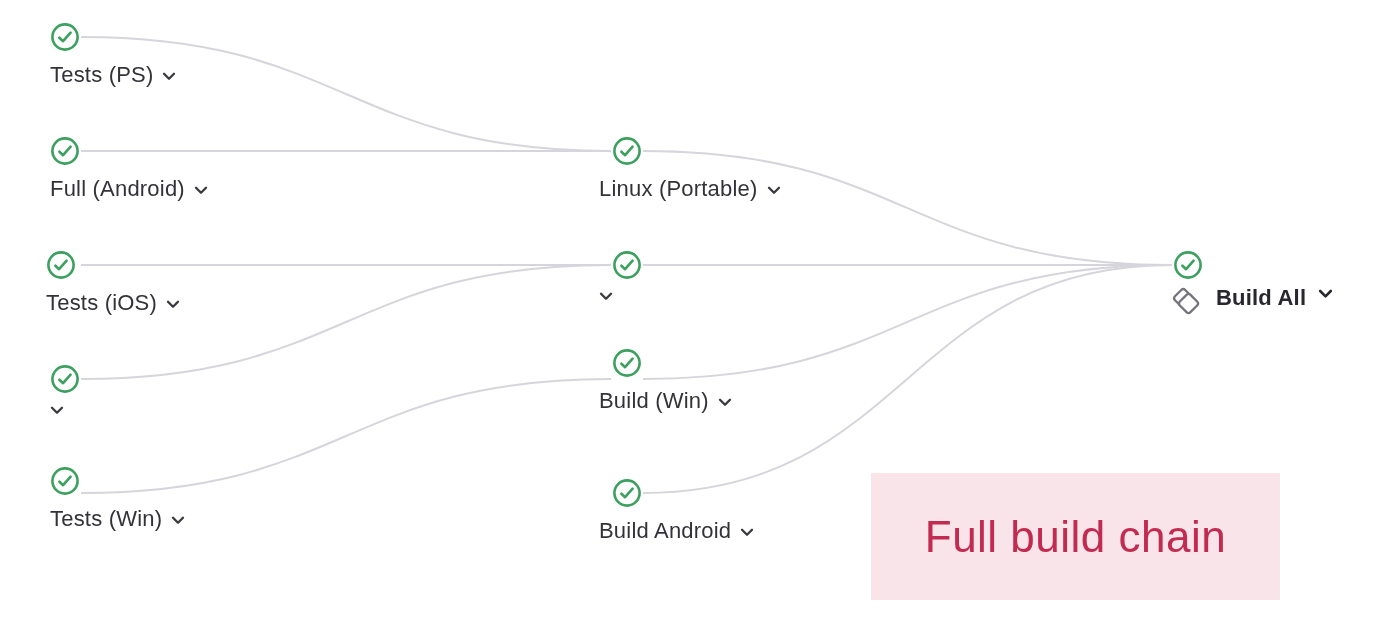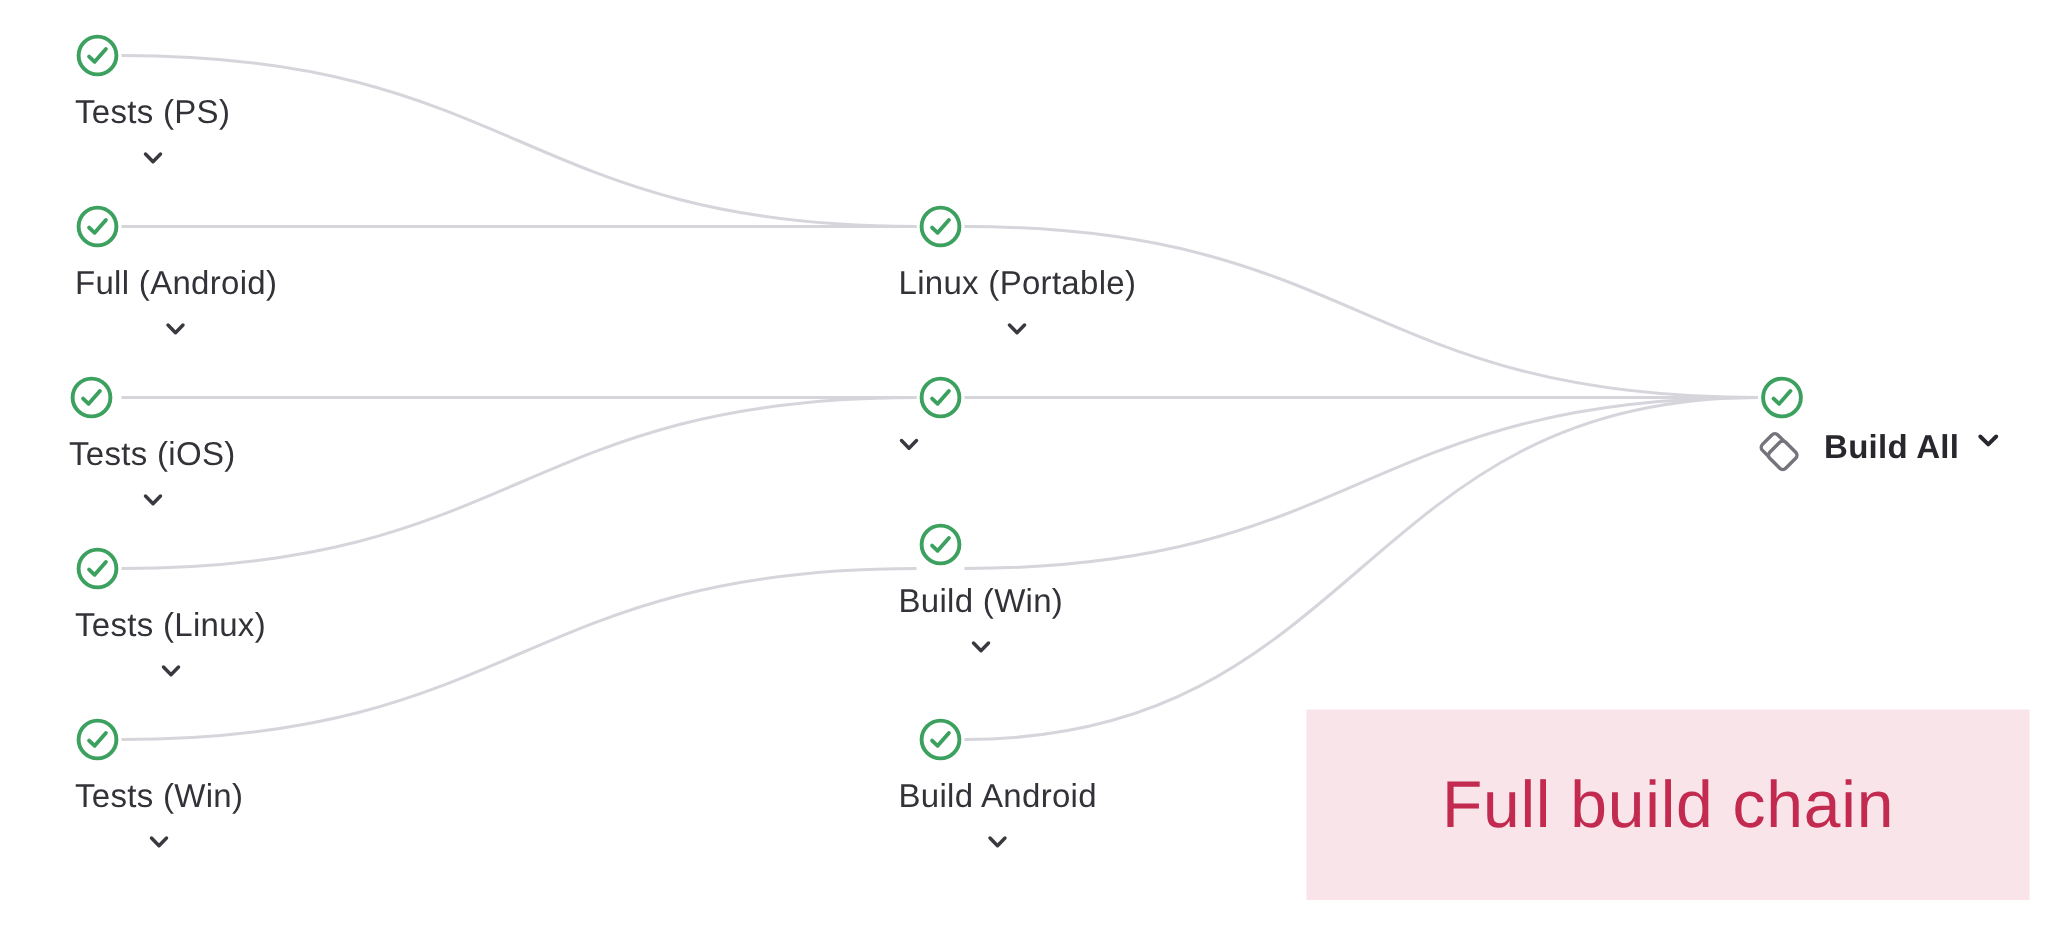--- a/index.html
+++ b/index.html
@@ -21,21 +21,20 @@
     top: 39px;
     white-space: nowrap;
     display: flex;
     align-items: center;
     gap: 9px;
     font-size: 22px;
     line-height: 28px;
     letter-spacing: .2px;
     color: #333238;
     cursor: pointer;
-    flex-direction: column;
   }
   .job-label .chev { margin-top: 3px; }
 
   .build-all-row {
     position: absolute;
     top: 35px;
     left: -3px;
     display: flex;
     gap: 12px;
     white-space: nowrap;
@@ -44,21 +43,21 @@
   .build-all-row .lbl {
     font-size: 22px;
     font-weight: 700;
     color: #28272d;
     letter-spacing: .2px;
   }
 
   .annotation {
     position: absolute;
     left: 871px; top: 473px;
-    width: 482px; height: 127px;
+    width: 409px; height: 127px;
     background: #f9e4e9;
     display: flex;
     align-items: center;
     justify-content: center;
   }
   .annotation .annotation-text {
     font-size: 44px;
     color: #c22a50;
     letter-spacing: .5px;
   }
@@ -118,28 +117,27 @@
       </svg>
     </div>
   </div>
 
   <div class="node" style="left:50px;top:364px">
     <svg class="status-icon" width="30" height="30" viewBox="0 0 30 30">
       <circle cx="15" cy="15" r="12.6" fill="none" stroke="#3ca05f" stroke-width="2.6"></circle>
       <path d="M9.4 15.7 L13.1 19.2 L20.6 10.7" fill="none" stroke="#3ca05f" stroke-width="2.6" stroke-linecap="round" stroke-linejoin="round"></path>
     </svg>
     <div class="job-label" style="left:0">
-      <span>Tests (Linux)</span>
-      <svg class="chev" width="14" height="9" viewBox="0 0 14 9">
-        <path d="M2 1.7 L7 6.8 L12 1.7" fill="none" stroke="#3a3940" stroke-width="2.3" stroke-linecap="round" stroke-linejoin="round"></path>
-      </svg>
-    </div>
-  </div>
-
-  <div class="node" style="left:50px;top:478px">
+      <svg class="chev" width="14" height="9" viewBox="0 0 14 9">
+        <path d="M2 1.7 L7 6.8 L12 1.7" fill="none" stroke="#3a3940" stroke-width="2.3" stroke-linecap="round" stroke-linejoin="round"></path>
+      </svg>
+    </div>
+  </div>
+
+  <div class="node" style="left:50px;top:466px">
     <svg class="status-icon" width="30" height="30" viewBox="0 0 30 30">
       <circle cx="15" cy="15" r="12.6" fill="none" stroke="#3ca05f" stroke-width="2.6"></circle>
       <path d="M9.4 15.7 L13.1 19.2 L20.6 10.7" fill="none" stroke="#3ca05f" stroke-width="2.6" stroke-linecap="round" stroke-linejoin="round"></path>
     </svg>
     <div class="job-label" style="left:0">
       <span>Tests (Win)</span>
       <svg class="chev" width="14" height="9" viewBox="0 0 14 9">
         <path d="M2 1.7 L7 6.8 L12 1.7" fill="none" stroke="#3a3940" stroke-width="2.3" stroke-linecap="round" stroke-linejoin="round"></path>
       </svg>
     </div>

